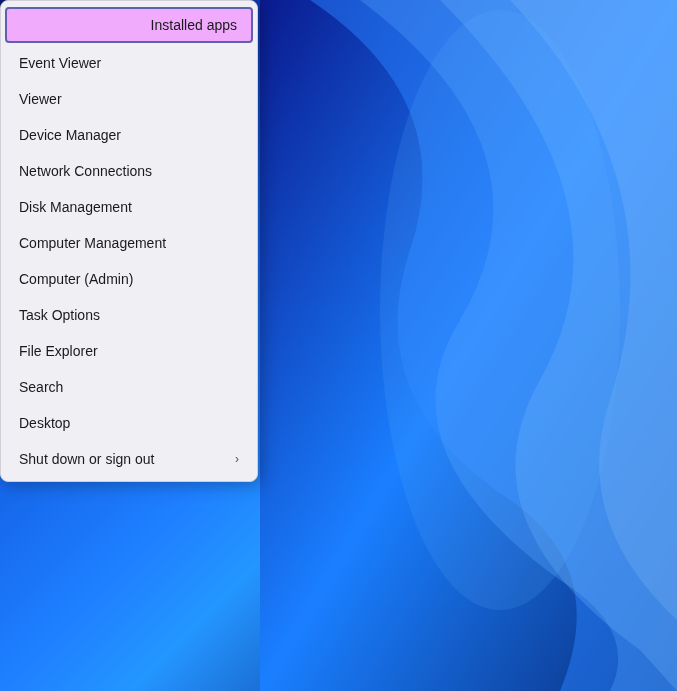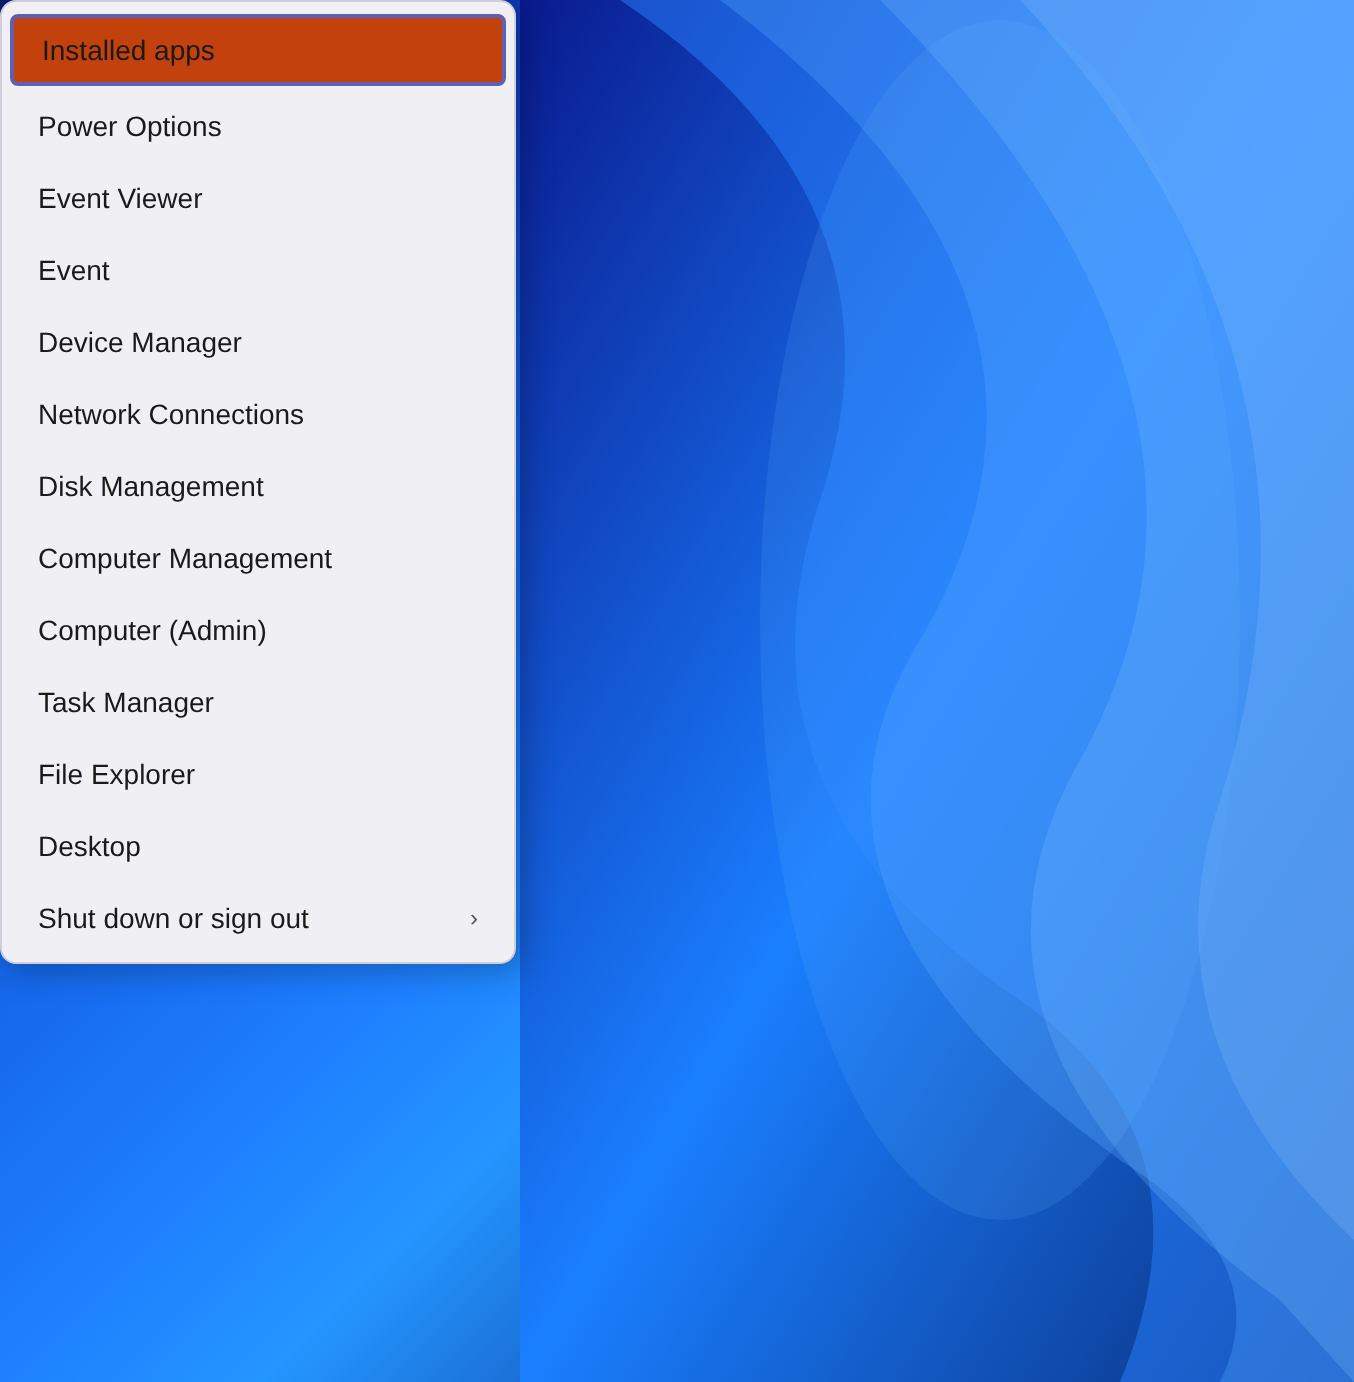--- a/index.html
+++ b/index.html
@@ -59,21 +59,22 @@
       cursor: pointer;
       user-select: none;
       transition: background 0.1s;
     }
 
     .menu-item.highlighted {
       border: 2px solid #6060b0;
       border-radius: 4px;
       margin: 2px 4px;
       padding: 8px 14px;
-      background-color: #c2410c;
+      background-color: #f0abfc;
+      justify-content: flex-end;
     }
 
     .chevron-icon {
       font-size: 12px;
       color: #555;
     }
   </style>
 </head>
 <body>
 
@@ -100,48 +101,48 @@
 
     <ellipse cx="240" cy="310" rx="120" ry="300" fill="rgba(100,180,255,0.15)"></ellipse>
   </svg>
 </div>
 
 <div class="context-menu" id="context-menu">
 <div class="menu-item highlighted">
       <span>Installed apps</span>
     </div>
     <div class="menu-item">
-      <span>Power Options</span>
-    </div>
-    <div class="menu-item">
       <span>Event Viewer</span>
     </div>
     <div class="menu-item">
-      <span>Event</span>
+      <span>Viewer</span>
     </div>
     <div class="menu-item">
       <span>Device Manager</span>
     </div>
     <div class="menu-item">
       <span>Network Connections</span>
     </div>
     <div class="menu-item">
       <span>Disk Management</span>
     </div>
     <div class="menu-item">
       <span>Computer Management</span>
     </div>
     <div class="menu-item">
       <span>Computer (Admin)</span>
     </div>
     <div class="menu-item">
-      <span>Task Manager</span>
+      <span>Task Options</span>
     </div>
     <div class="menu-item">
       <span>File Explorer</span>
+    </div>
+    <div class="menu-item">
+      <span>Search</span>
     </div>
     <div class="menu-item">
       <span>Desktop</span>
     </div>
     <div class="menu-item">
       <span>Shut down or sign out</span>
       <span class="chevron-icon">›</span>
     </div>
   </div>
 

